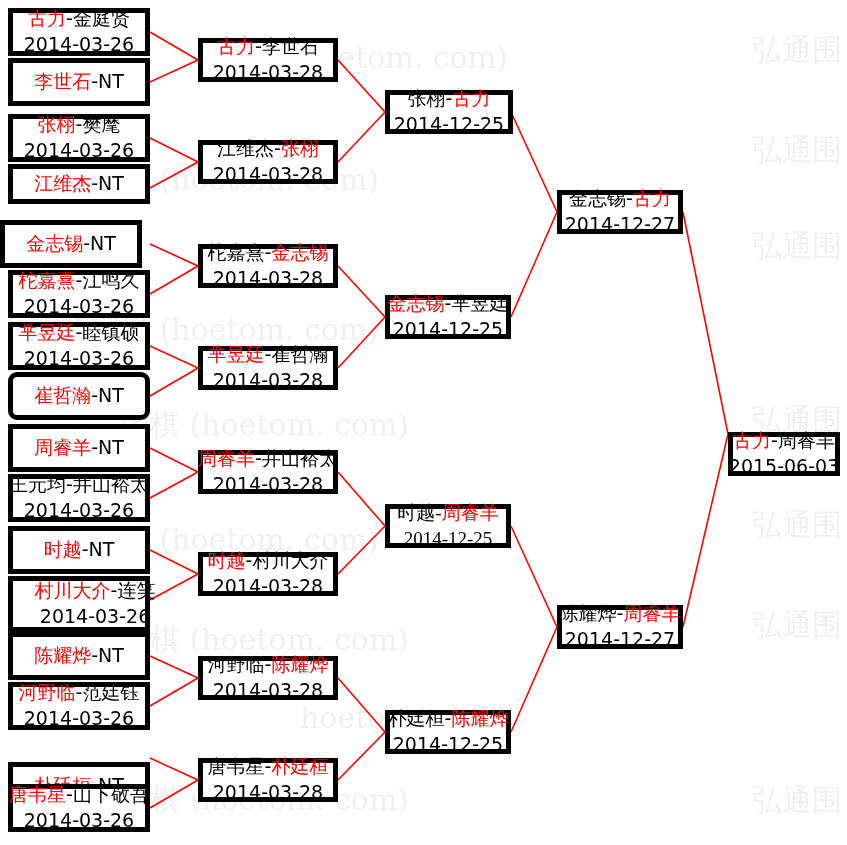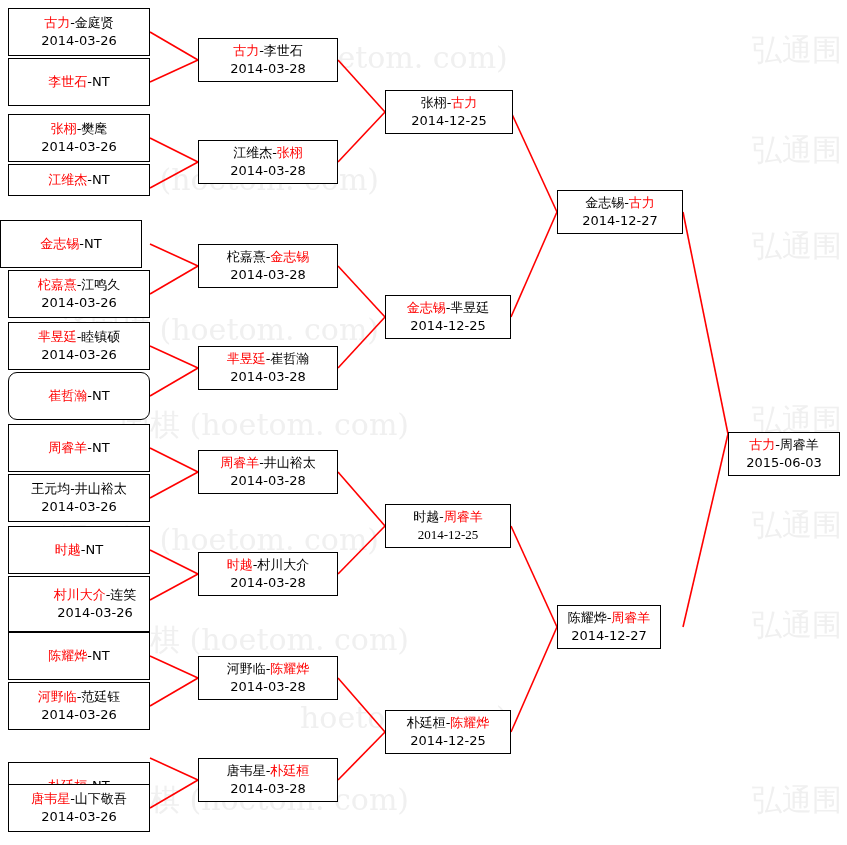--- a/index.html
+++ b/index.html
@@ -28,28 +28,28 @@
     position: absolute;
     left: 0;
     top: 0;
     width: 847px;
     height: 845px;
     z-index: 1;
   }
   .node {
     position: absolute;
     box-sizing: border-box;
-    border: 1px solid #701a75;
+    border: 5px solid #701a75;
     background: #ffffff;
     z-index: 2;
     display: flex;
     flex-direction: column;
     align-items: center;
     justify-content: center;
-    font-size: 13px;
+    font-size: 19px;
     line-height: 1.35;
     color: #000000;
     white-space: nowrap;
   }
   .node .players { letter-spacing: 0px; }
   .node .date { color: #000000; }
   .r { color: #ff0000; }
   .k { color: #000000; }
 </style>
 </head>
@@ -110,21 +110,21 @@
         <div class="players"><span class="r">古力</span><span class="k">-</span><span class="k">金庭贤</span></div>
         <div class="date">2014-03-26</div>
       </div>
       <div class="node" style="left: 8px; top: 58px; width: 142px; height: 48px; border-color: rgb(0, 0, 0);">
         <div class="players"><span class="r">李世石</span><span class="k">-</span><span class="k">NT</span></div>
       </div>
       <div class="node" style="left: 8px; top: 114px; width: 142px; height: 48px; border-color: rgb(0, 0, 0);">
         <div class="players"><span class="r">张栩</span><span class="k">-</span><span class="k">樊麾</span></div>
         <div class="date">2014-03-26</div>
       </div>
-      <div class="node" style="left: 8px; top: 164px; width: 142px; height: 32px; border-color: rgb(0, 0, 0);">
+      <div class="node" style="left: 8px; top: 164px; width: 142px; height: 40px; border-color: rgb(0, 0, 0);">
         <div class="players"><span class="r">江维杰</span><span class="k">-</span><span class="k">NT</span></div>
       </div>
       <div class="node" style="left: 0; top: 220px; width: 142px; height: 48px; border-color: rgb(0, 0, 0);">
         <div class="players"><span class="r">金志锡</span><span class="k">-</span><span class="k">NT</span></div>
       </div>
       <div class="node" style="left: 8px; top: 270px; width: 142px; height: 48px; border-color: rgb(0, 0, 0);">
         <div class="players"><span class="r">柁嘉熹</span><span class="k">-</span><span class="k">江鸣久</span></div>
         <div class="date">2014-03-26</div>
       </div>
       <div class="node" style="left: 8px; top: 322px; width: 142px; height: 48px; border-color: rgb(0, 0, 0);">
@@ -207,21 +207,21 @@
         <div class="date">2014-12-25</div>
       </div>
       <div class="node" style="left: 385px; top: 710px; width: 126px; height: 44px; border-color: rgb(0, 0, 0);">
         <div class="players"><span class="k">朴廷桓</span><span class="k">-</span><span class="r">陈耀烨</span></div>
         <div class="date">2014-12-25</div>
       </div>
       <div class="node" style="left: 557px; top: 190px; width: 126px; height: 44px; border-color: rgb(0, 0, 0);">
         <div class="players"><span class="k">金志锡</span><span class="k">-</span><span class="r">古力</span></div>
         <div class="date">2014-12-27</div>
       </div>
-      <div class="node" style="left: 557px; top: 605px; width: 104px; height: 44px; border-color: rgb(0, 0, 0);">
+      <div class="node" style="left: 557px; top: 605px; width: 126px; height: 44px; border-color: rgb(0, 0, 0);">
         <div class="players"><span class="k">陈耀烨</span><span class="k">-</span><span class="r">周睿羊</span></div>
         <div class="date">2014-12-27</div>
       </div>
       <div class="node" style="left: 728px; top: 432px; width: 112px; height: 44px; border-color: rgb(0, 0, 0);">
         <div class="players"><span class="r">古力</span><span class="k">-</span><span class="k">周睿羊</span></div>
         <div class="date">2015-06-03</div>
       </div>
     </div>
 </div>
 

